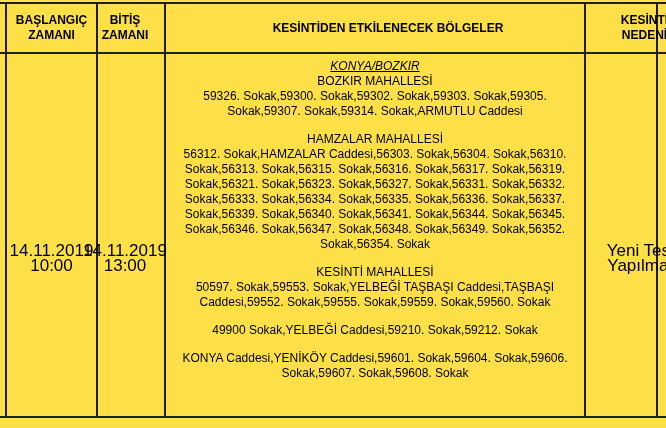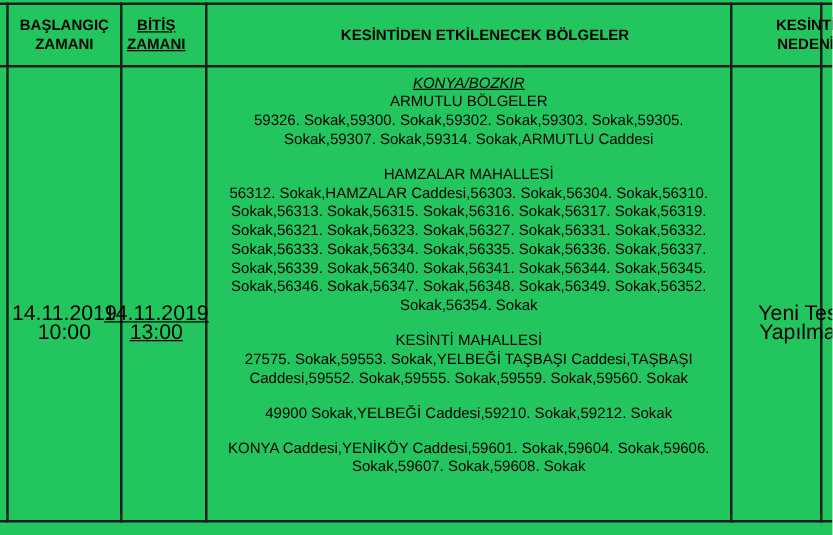--- a/index.html
+++ b/index.html
@@ -6,21 +6,21 @@
     margin: 0; padding: 0;
     width: 666px; height: 428px;
     background: #ffffff;
     font-family: "Liberation Sans", sans-serif;
     color: #000000;
     -webkit-font-smoothing: antialiased;
   }
   .page {
     position: relative;
     width: 666px; height: 428px;
-    background: #22c55e;
+    background: #fde047;
     overflow: hidden;
   }
   
   .hline {
     position: absolute; left: 0; width: 666px; height: 2px;
     background: #1f1f1f;
   }
   .hline.top { top: 2px; }
   .hline.header-bottom { top: 52px; }
   .hline.bottom { top: 416px; }
@@ -44,21 +44,21 @@
   }
   .hcell {
     top: 4px; height: 48px;
     font-weight: bold; font-size: 12px; line-height: 15px;
   }
   .dcell {
     top: 54px; height: 360px;
     font-size: 17px; line-height: 15px; margin-top: 24px;
   }
   .c1 { left: 7px;  width: 89px; }
-  .c2 { left: 98px; width: 54px; text-decoration: underline; }
+  .c2 { left: 98px; width: 54px; }
   .c3 { left: 166px; width: 444px; text-align: right; }
   .c4 { left: 598px; width: 93px; }
 
   .regions-cell {
     position: absolute;
     left: 166px; top: 54px; width: 418px; height: 360px;
     box-sizing: border-box;
     padding: 5px 11px 0 11px;
     font-size: 12px; line-height: 15px;
     text-align: center;
@@ -95,30 +95,30 @@
 NEDENİ</div>
 
   <div class="cell dcell c1">14.11.2019
 10:00</div>
   <div class="cell dcell c2">14.11.2019
 13:00</div>
 
   <div class="regions-cell">
     <div class="section">
       <div class="district">KONYA/BOZKIR</div>
-      <div>ARMUTLU BÖLGELER</div>
+      <div>BOZKIR MAHALLESİ</div>
       <div class="streets">59326. Sokak,59300. Sokak,59302. Sokak,59303. Sokak,59305. Sokak,59307. Sokak,59314. Sokak,ARMUTLU Caddesi</div>
     </div>
     <div class="section">
       <div>HAMZALAR MAHALLESİ</div>
       <div class="streets">56312. Sokak,HAMZALAR Caddesi,56303. Sokak,56304. Sokak,56310. Sokak,56313. Sokak,56315. Sokak,56316. Sokak,56317. Sokak,56319. Sokak,56321. Sokak,56323. Sokak,56327. Sokak,56331. Sokak,56332. Sokak,56333. Sokak,56334. Sokak,56335. Sokak,56336. Sokak,56337. Sokak,56339. Sokak,56340. Sokak,56341. Sokak,56344. Sokak,56345. Sokak,56346. Sokak,56347. Sokak,56348. Sokak,56349. Sokak,56352. Sokak,56354. Sokak</div>
     </div>
     <div class="section">
       <div>KESİNTİ MAHALLESİ</div>
-      <div class="streets">27575. Sokak,59553. Sokak,YELBEĞİ TAŞBAŞI Caddesi,TAŞBAŞI Caddesi,59552. Sokak,59555. Sokak,59559. Sokak,59560. Sokak</div>
+      <div class="streets">50597. Sokak,59553. Sokak,YELBEĞİ TAŞBAŞI Caddesi,TAŞBAŞI Caddesi,59552. Sokak,59555. Sokak,59559. Sokak,59560. Sokak</div>
     </div>
     <div class="section">
       <div class="streets">49900 Sokak,YELBEĞİ Caddesi,59210. Sokak,59212. Sokak</div>
     </div>
     <div class="section">
       <div class="streets">KONYA Caddesi,YENİKÖY Caddesi,59601. Sokak,59604. Sokak,59606. Sokak,59607. Sokak,59608. Sokak</div>
     </div>
   </div>
 
   <div class="cell dcell c4">Yeni Tesis

